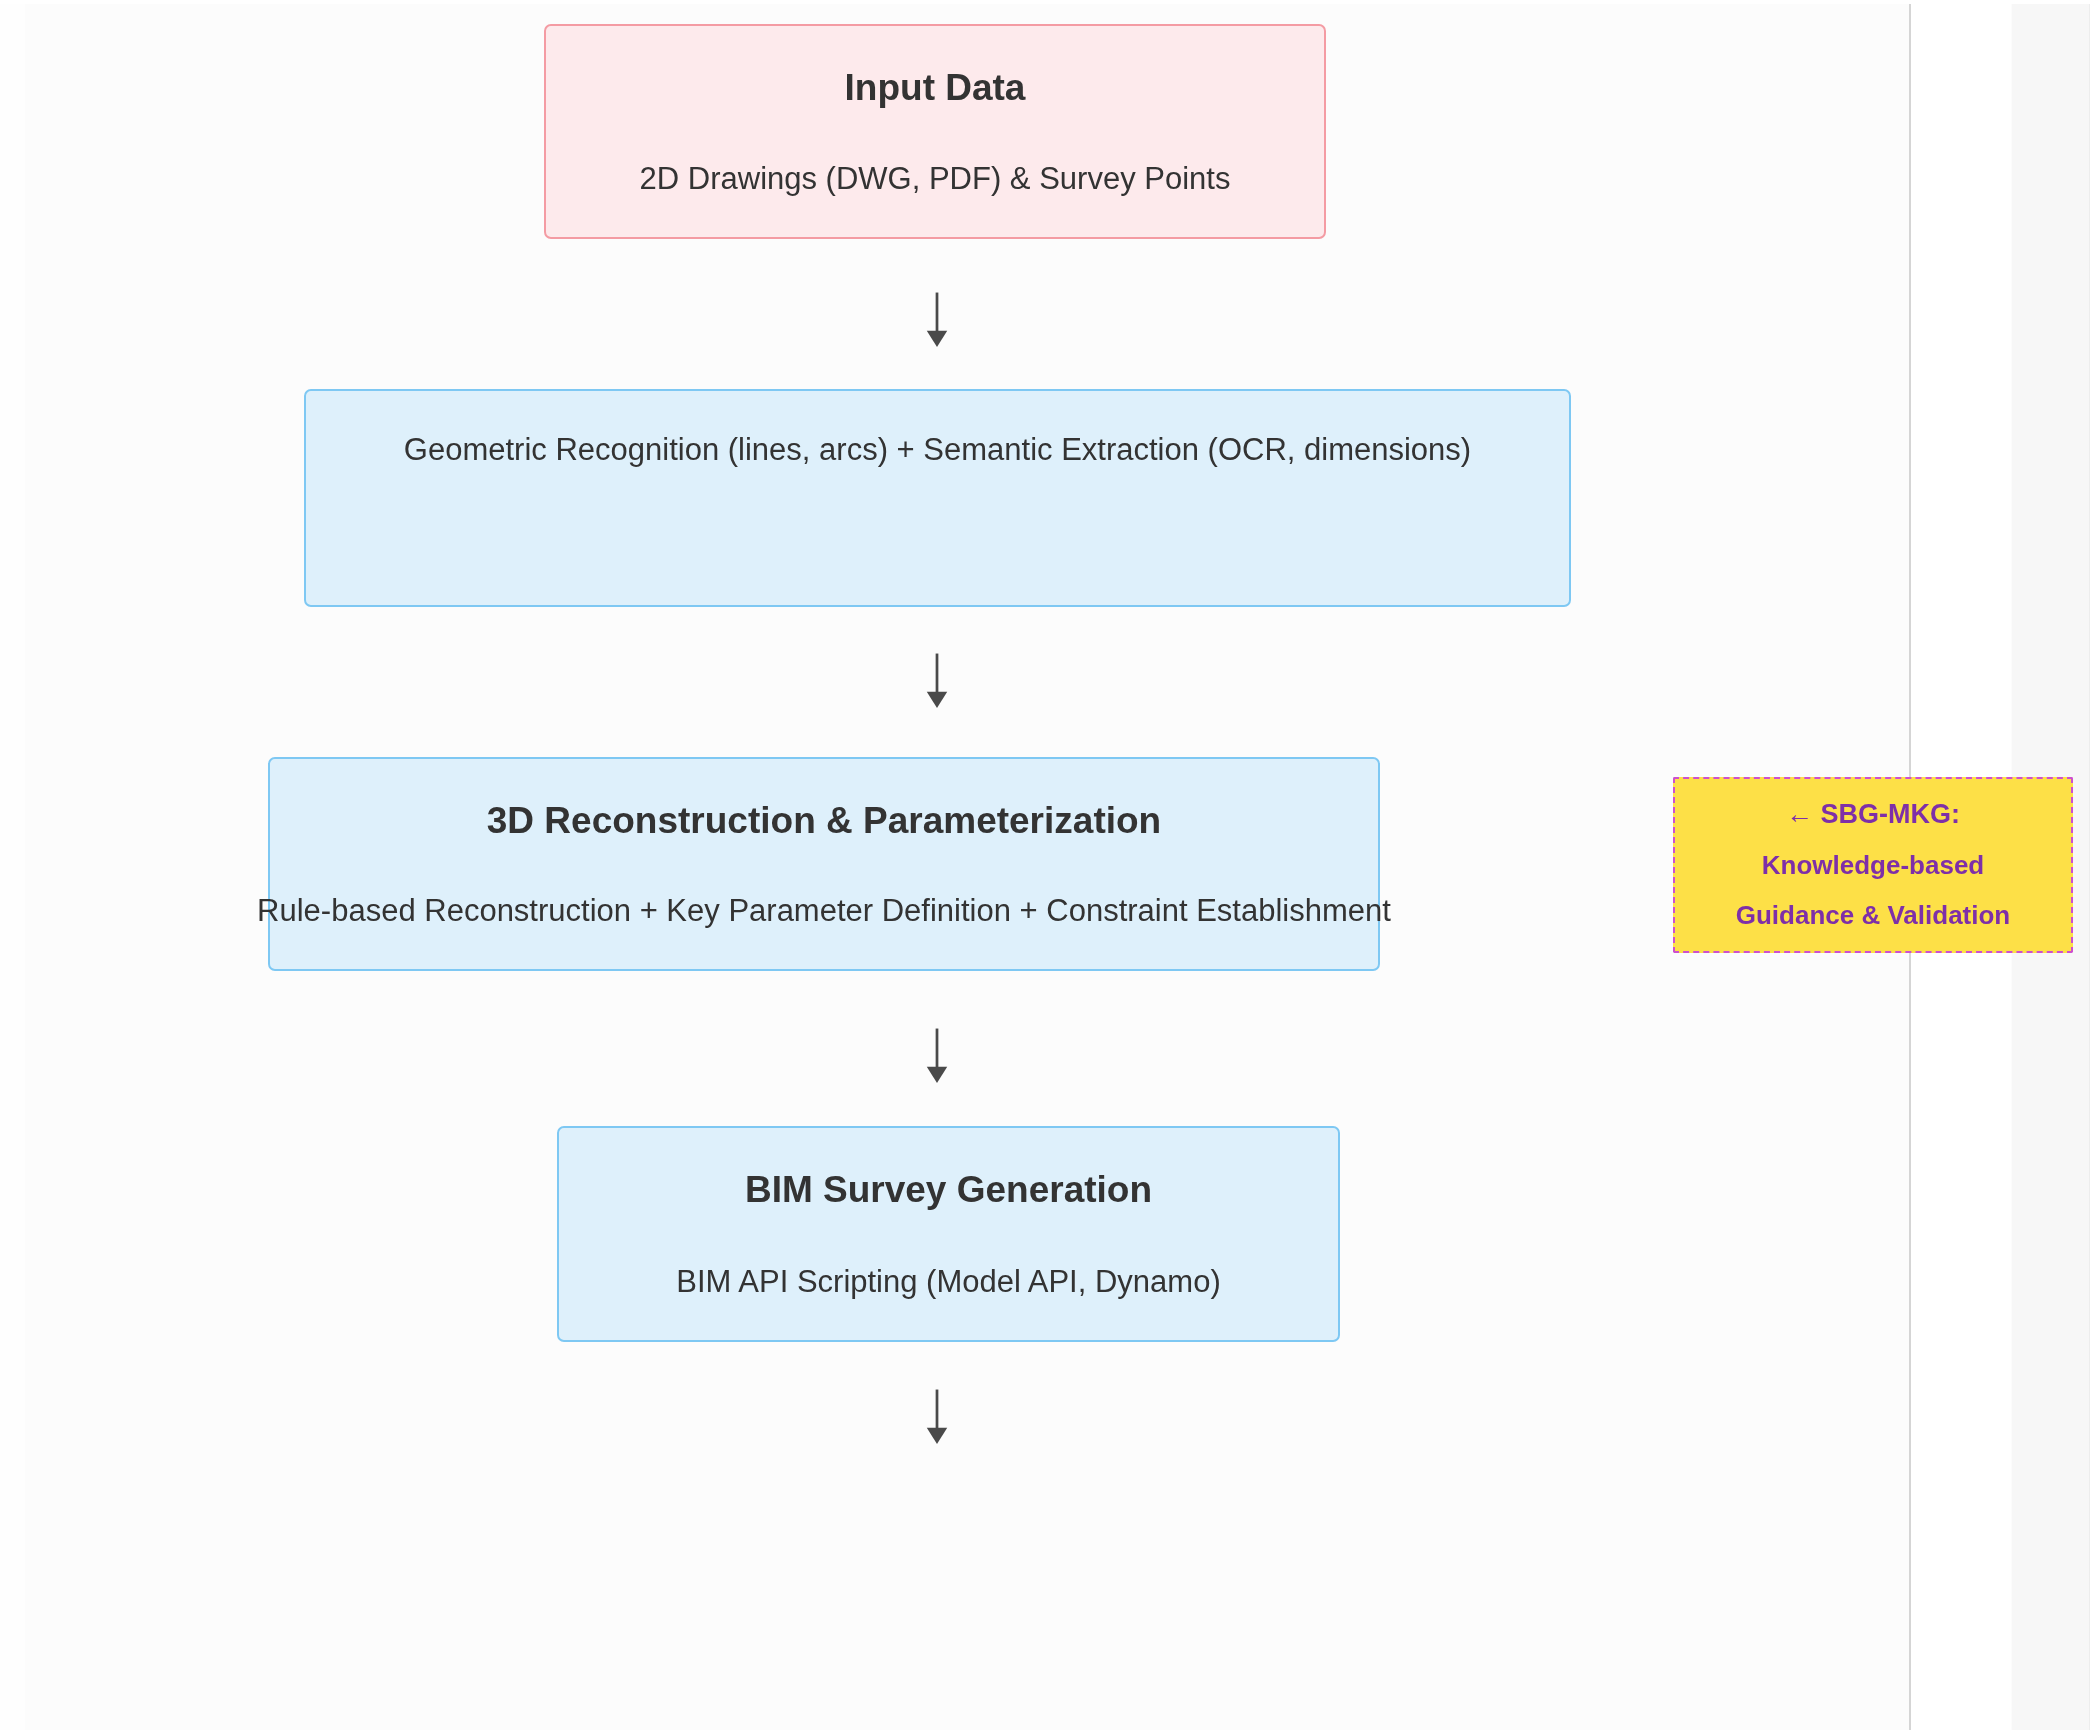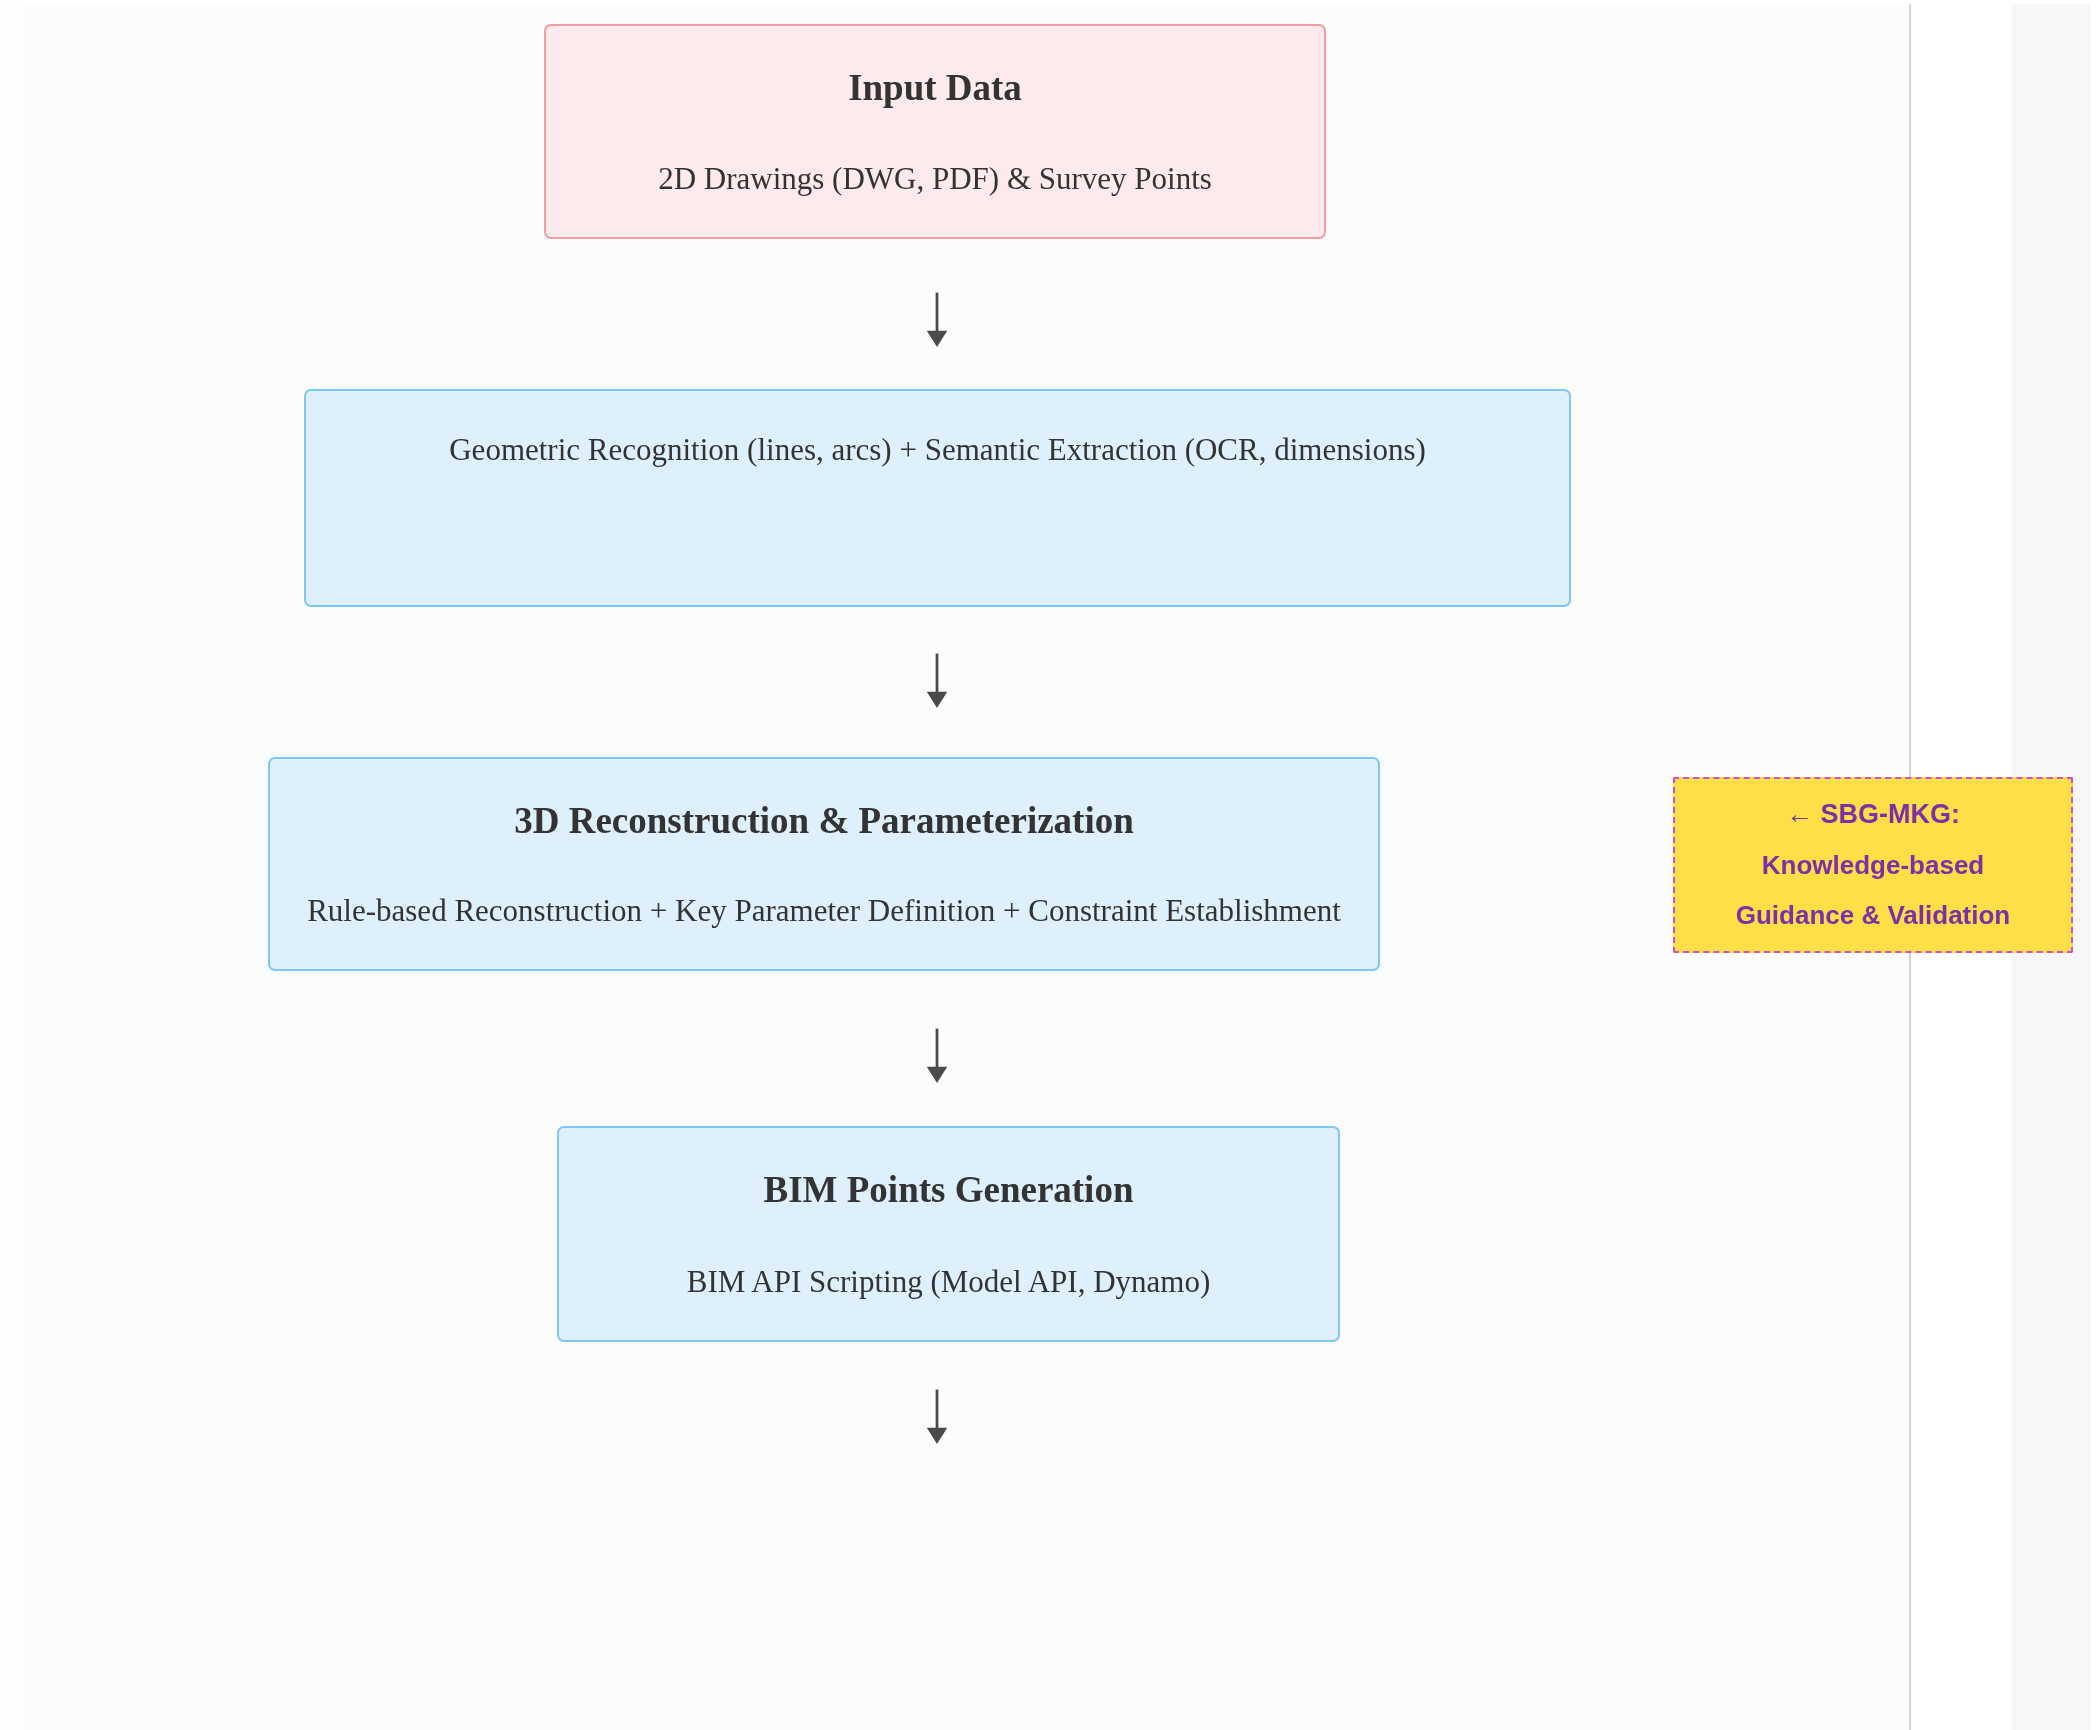--- a/index.html
+++ b/index.html
@@ -26,21 +26,20 @@
   .node{
     position:absolute;
     box-sizing:border-box;
     border-radius:6.9px;
     display:flex;
     flex-direction:column;
     justify-content:space-between;
     align-items:center;
     padding:40px 27.5px;
     text-align:center;
-    font-family:Liberation Serif, serif;
   }
   .node--pink {background:#fdeaec;border:2.7px solid #f49ba3;}
   .node--blue {background:#def0fb;border:2.7px solid #7ec8f3;}
   .node--green{background:#e4f4e9;border:2.7px solid #84cf9c;}
 
   .node-title{
     font-size:37px;font-weight:700;color:#333333;
     line-height:1.2;white-space:nowrap;
   }
   .node-subtitle{
@@ -119,21 +118,21 @@
     <div class="annotation-line">Knowledge-based</div>
     <div class="annotation-line">Guidance &amp; Validation</div>
   </div>
 
   <svg class="flow-arrow" id="arrow-3" viewBox="0 0 44 86">
     <line x1="22" y1="2" x2="22" y2="62" stroke="#4a4a4a" stroke-width="4"></line>
     <polygon points="7,58 37,58 22,82" fill="#4a4a4a"></polygon>
   </svg>
 
   <div class="node node--blue" id="node-bimgen">
-    <div class="node-title">BIM Points Generation</div>
+    <div class="node-title">BIM Survey Generation</div>
     <div class="node-subtitle">BIM API Scripting (Model API, Dynamo)</div>
   </div>
 
   <svg class="flow-arrow" id="arrow-4" viewBox="0 0 44 86">
     <line x1="22" y1="2" x2="22" y2="62" stroke="#4a4a4a" stroke-width="4"></line>
     <polygon points="7,58 37,58 22,82" fill="#4a4a4a"></polygon>
   </svg>
 
 
 </div>

